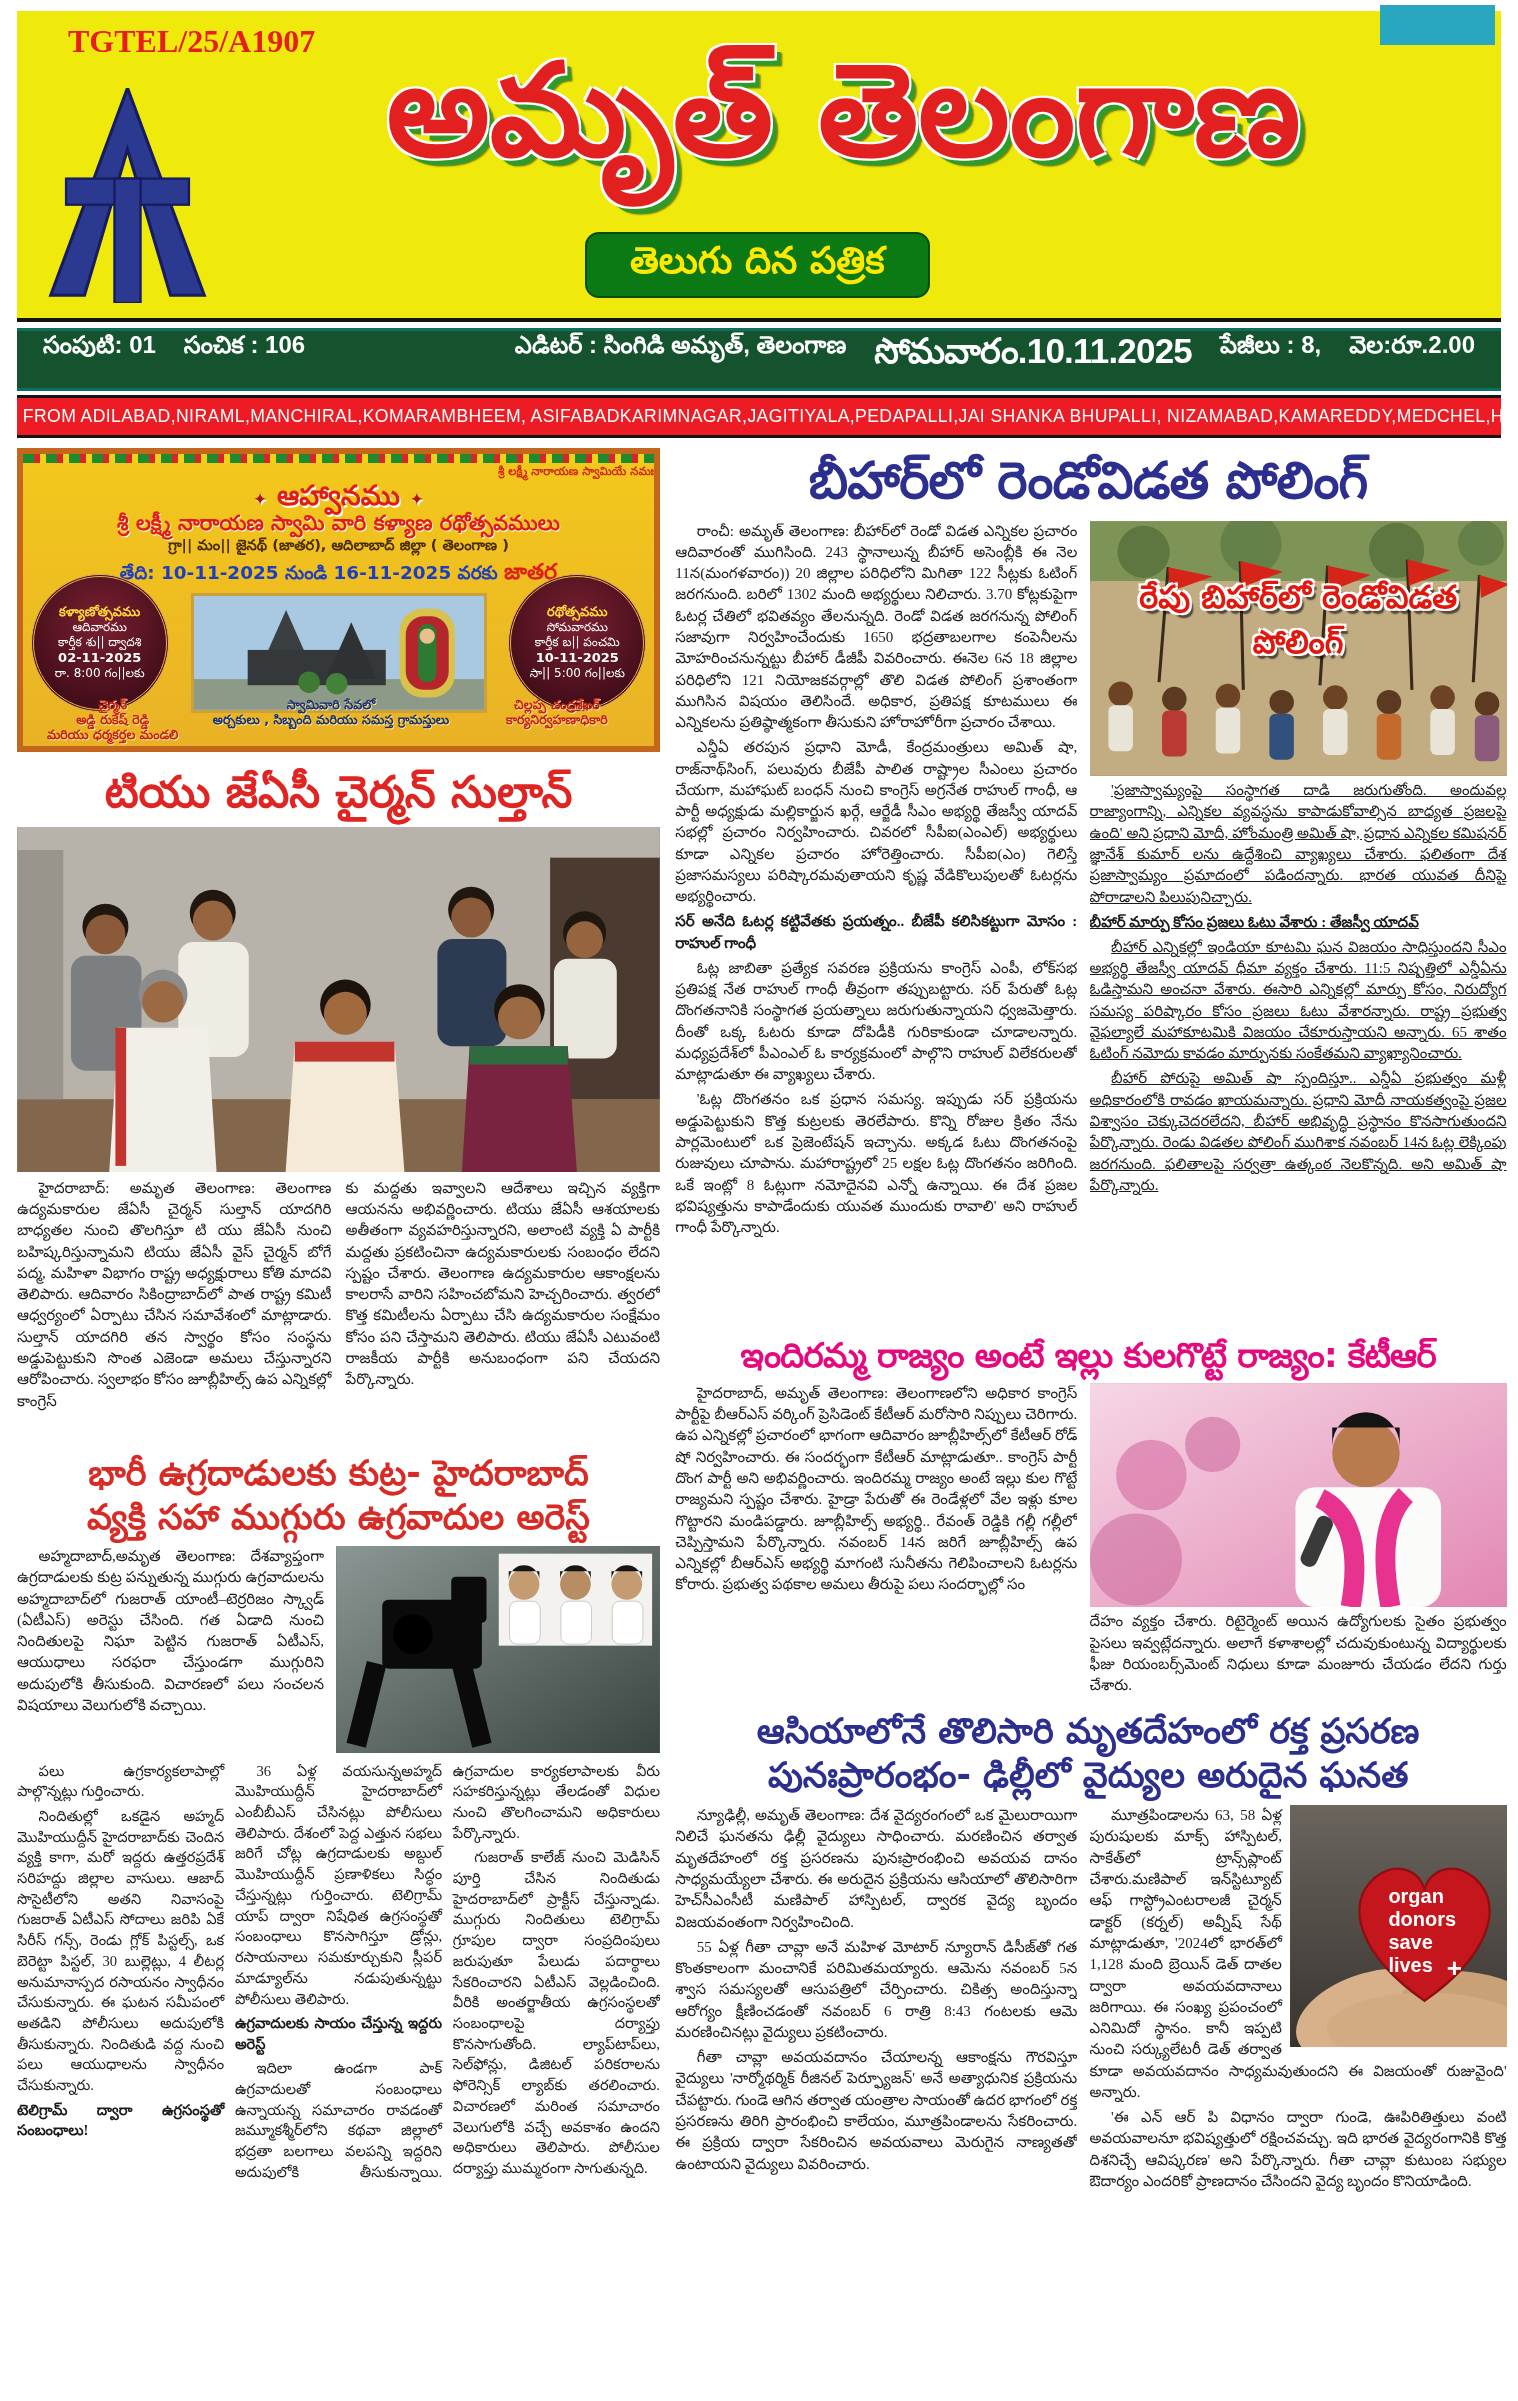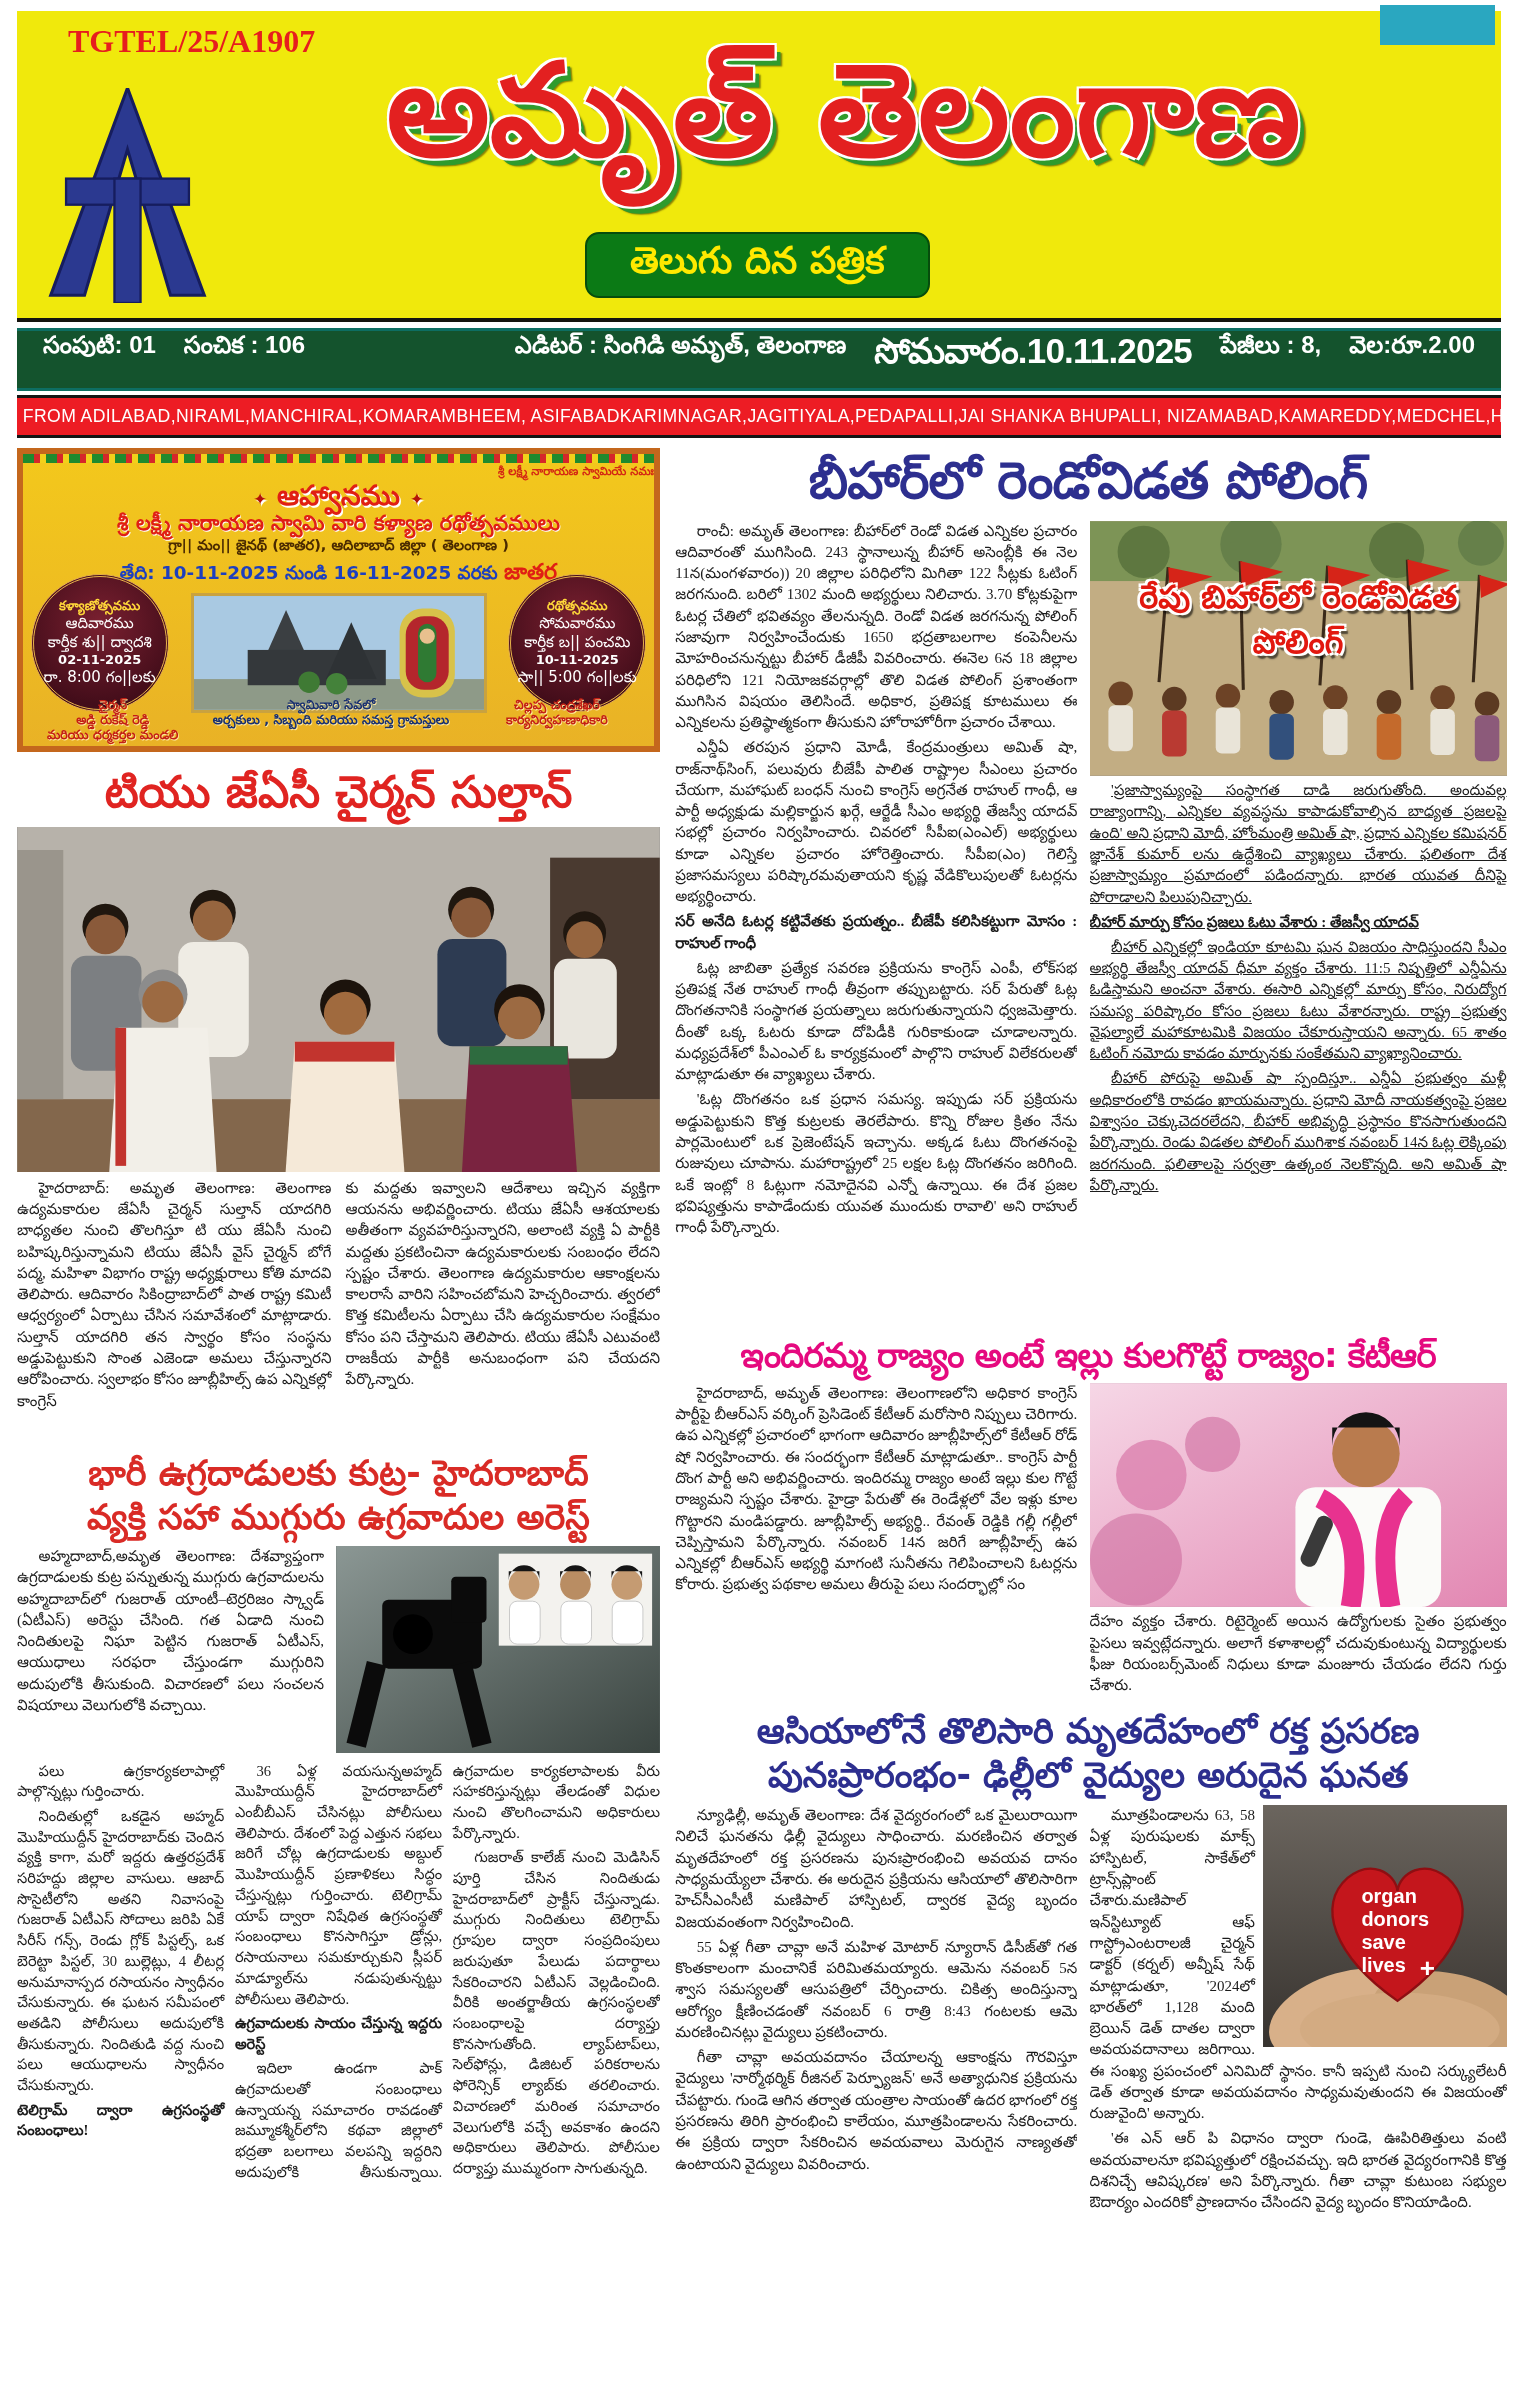--- a/index.html
+++ b/index.html
@@ -59,21 +59,21 @@
   .b-c1{width:402px;flex:none;height:803px;overflow:hidden;}
   .b-c2{width:417px;flex:none;}
   .b-c2-text{height:542px;overflow:hidden;margin-top:4.6px;text-decoration:underline;}
   .k-row{display:flex;gap:12.3px;}
   .k-c1{width:402px;flex:none;height:318px;overflow:hidden;}
   .k-c2{width:417px;flex:none;}
   .k-cap{height:89px;overflow:hidden;margin-top:4.6px;}
   .o-row{display:flex;gap:12.3px;}
   .o-c1{width:402px;flex:none;height:529px;overflow:hidden;}
   .o-c2{width:417px;flex:none;height:529px;overflow:hidden;}
-  .heart-float{float:right;width:244px;height:242px;margin:0 0 4.6px 7.7px;}
+  .heart-float{float:right;width:217px;height:242px;margin:0 0 4.6px 7.7px;}
   .t-row{display:flex;gap:12.3px;}
   .t-c1{width:307px;flex:none;height:207px;overflow:hidden;}
   .t-flow{margin-top:7.7px;height:546px;overflow:hidden;column-count:3;column-gap:10.7px;font-size:14.6px;}
   .tu-body{margin-top:6.1px;height:264px;overflow:hidden;column-count:2;column-gap:14px;}
   
   .ad{position:relative;height:292px;border:6.1px solid #c4671d;
       background:linear-gradient(#f3c81c,#e9b226);overflow:hidden;
       font-family:"DejaVu Sans",sans-serif;}
   .ad .garland{height:9.2px;background:repeating-linear-gradient(90deg,#1f8a2e 0 10.7px,#d6262a 10.7px 17px,#f2d11a 17px 23px);}
   .ad .invoc{text-align:right;color:#d42714;font-size:11.5px;font-weight:bold;margin-top:1.5px;}
@@ -82,21 +82,21 @@
   .ad .t2{text-align:center;color:#e01f14;font-weight:800;font-size:21px;line-height:1.15;
           text-shadow:0.8px 0.8px 0 #fff;white-space:nowrap;}
   .ad .venue{text-align:center;color:#4a2a00;font-weight:bold;font-size:14.6px;margin-top:1.5px;}
   .ad .dates{text-align:center;color:#1d3fbf;font-weight:800;font-size:18.4px;margin-top:1.5px;}
   .ad .dates .jat{color:#e01f14;font-size:22px;}
   .ad .oval{position:absolute;top:120px;width:132px;height:132px;border-radius:50%;
       background:radial-gradient(circle at 50% 35%,#7a2030,#430d1a 75%);
       border:3.1px double #e8b34b;display:flex;flex-direction:column;align-items:center;
       justify-content:center;text-align:center;line-height:1.25;}
   .ad .oval .ot{color:#ffd83a;font-weight:800;font-size:13px;}
-  .ad .oval .ol{color:#fff;font-size:15px;}
+  .ad .oval .ol{color:#fff;font-size:12px;}
   .ad .oval .od{color:#fff;font-weight:800;font-size:13px;}
   .ad .temple{width:290px;height:114px;margin:3.1px auto 0;border:3.8px solid #c9a23f;
       background:#9bc4e0;position:relative;}
   .ad .foot{position:absolute;left:0;right:0;bottom:3.1px;display:flex;
       justify-content:space-between;padding:0 9.2px;text-align:center;line-height:1.2;}
   .ad .foot .fc{font-weight:800;}
   .ad .f-red{color:#c41f14;font-size:12.7px;text-shadow:0.8px 0.8px 0 #ffe9a0;}
   .ad .f-dark{color:#183070;font-size:12.7px;text-shadow:0.8px 0.8px 0 #ffe9a0;}
   .dec{color:#b31208;font-size:17px;}
 </style>

